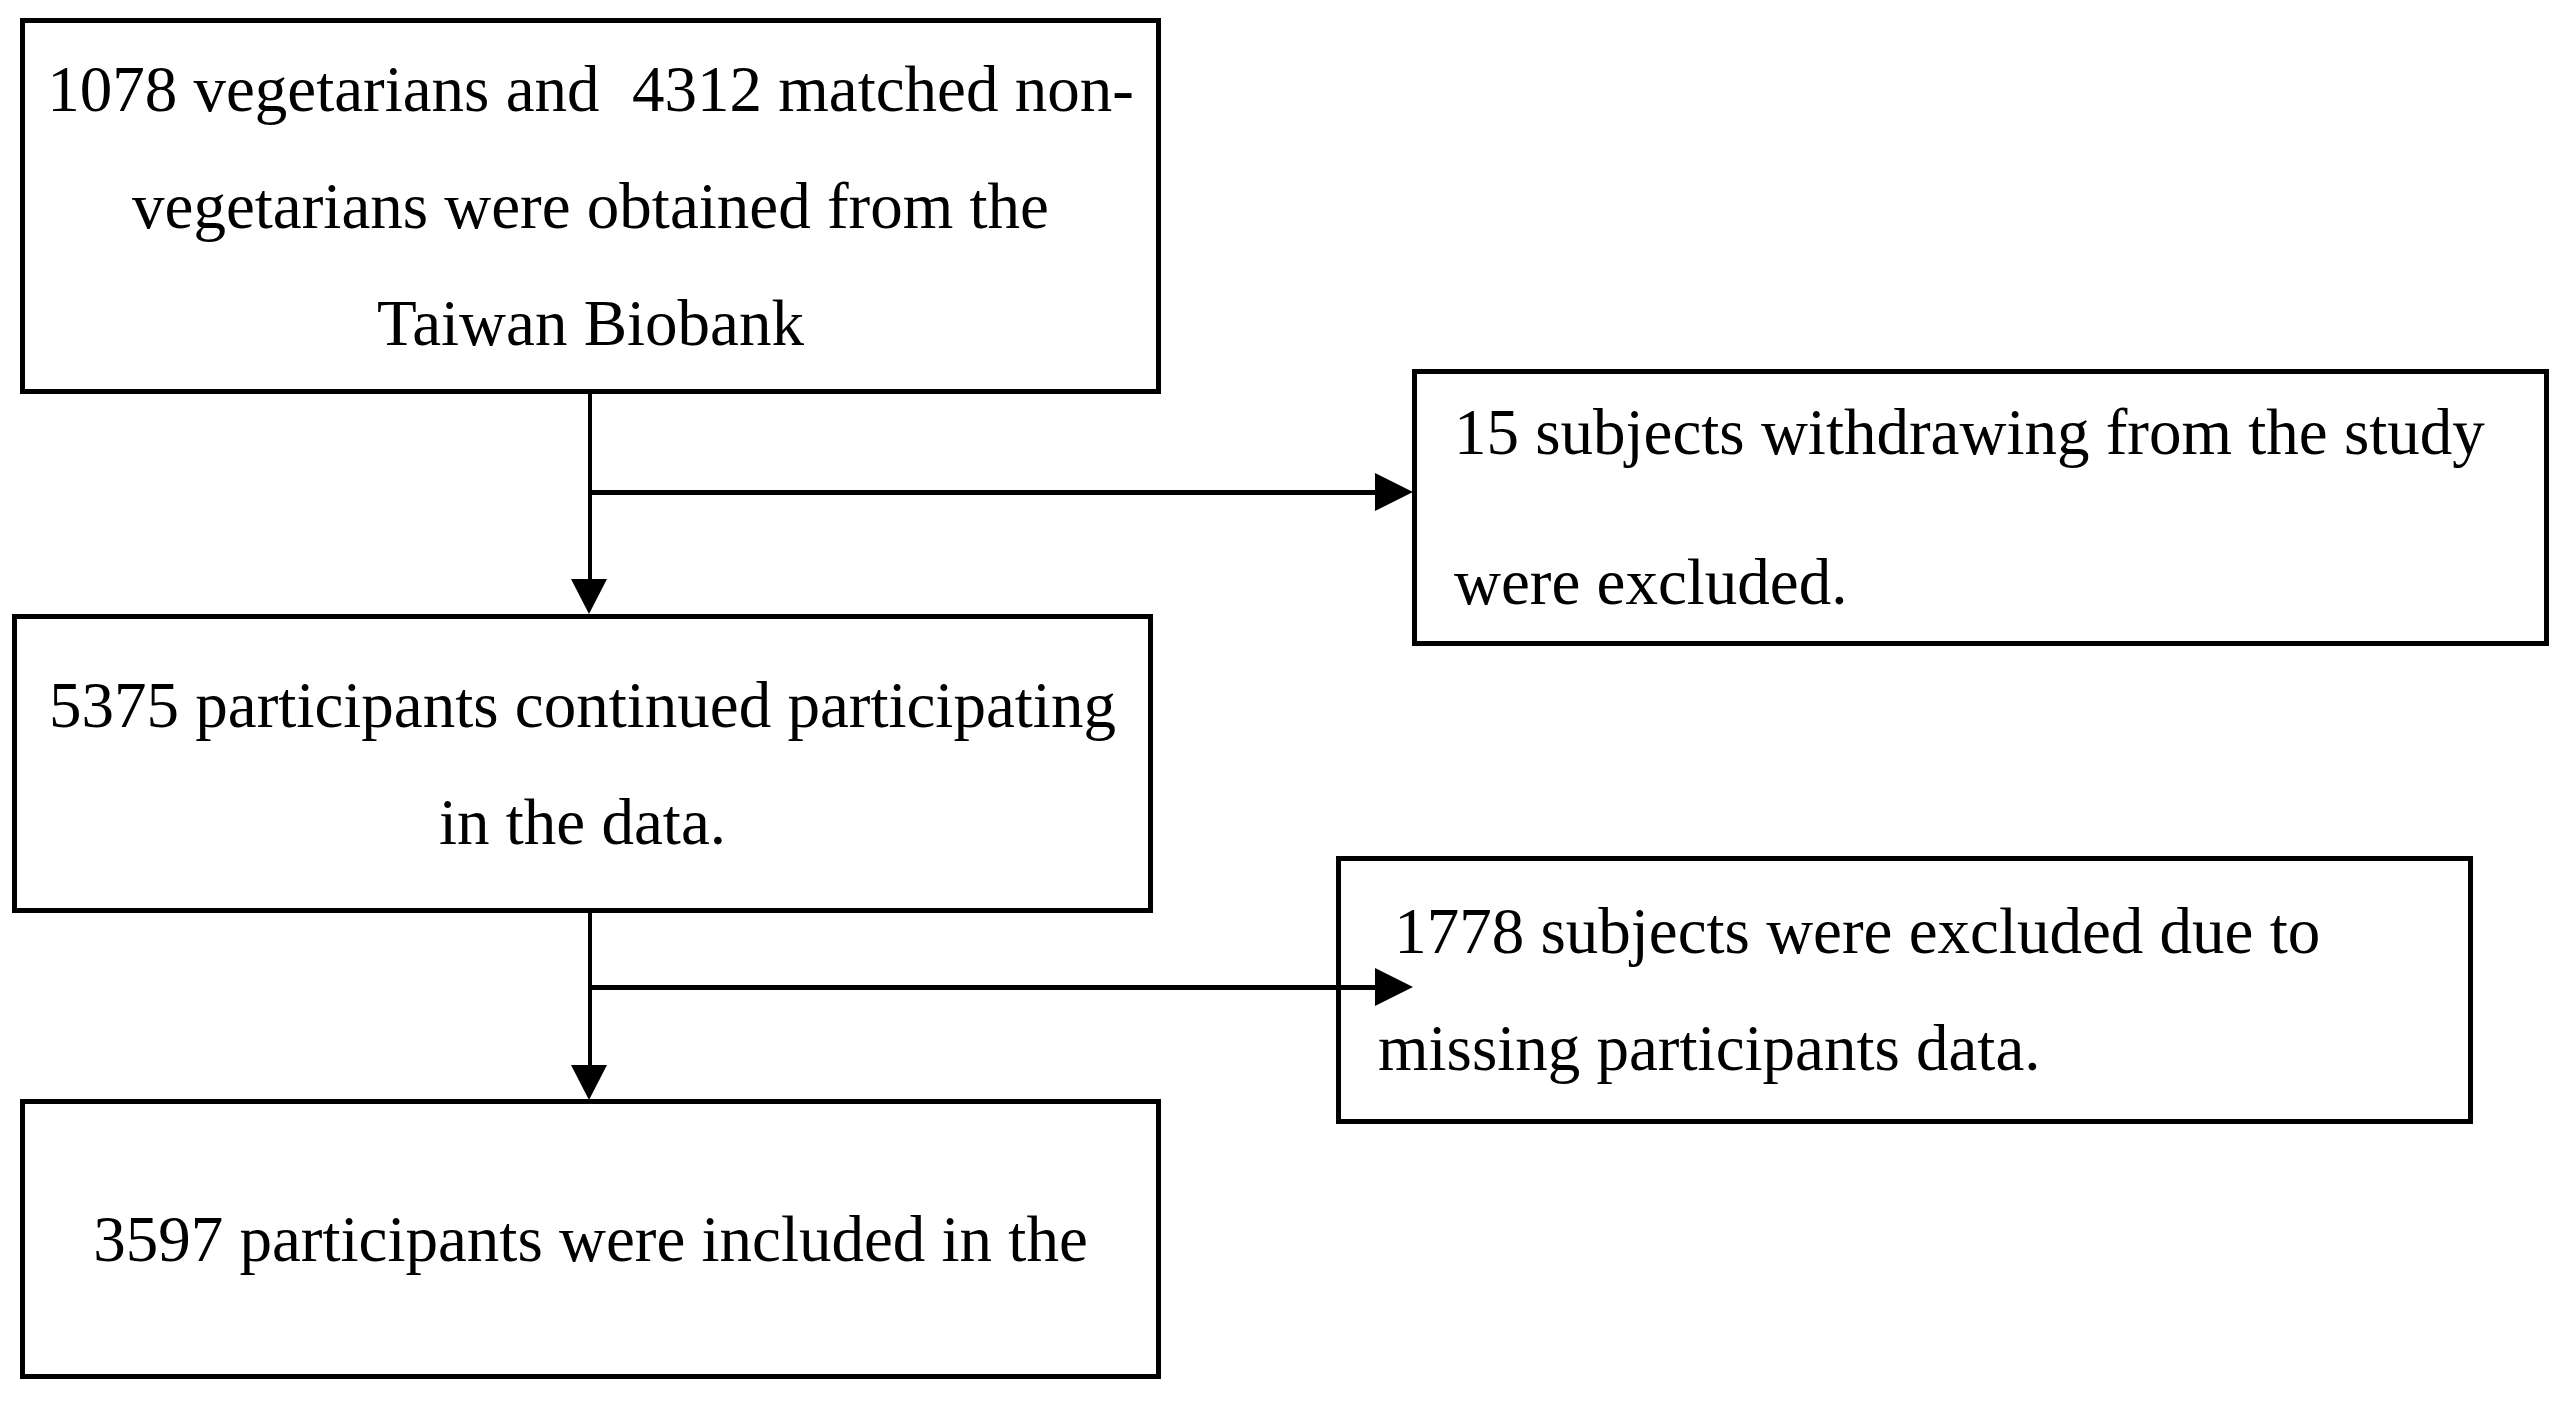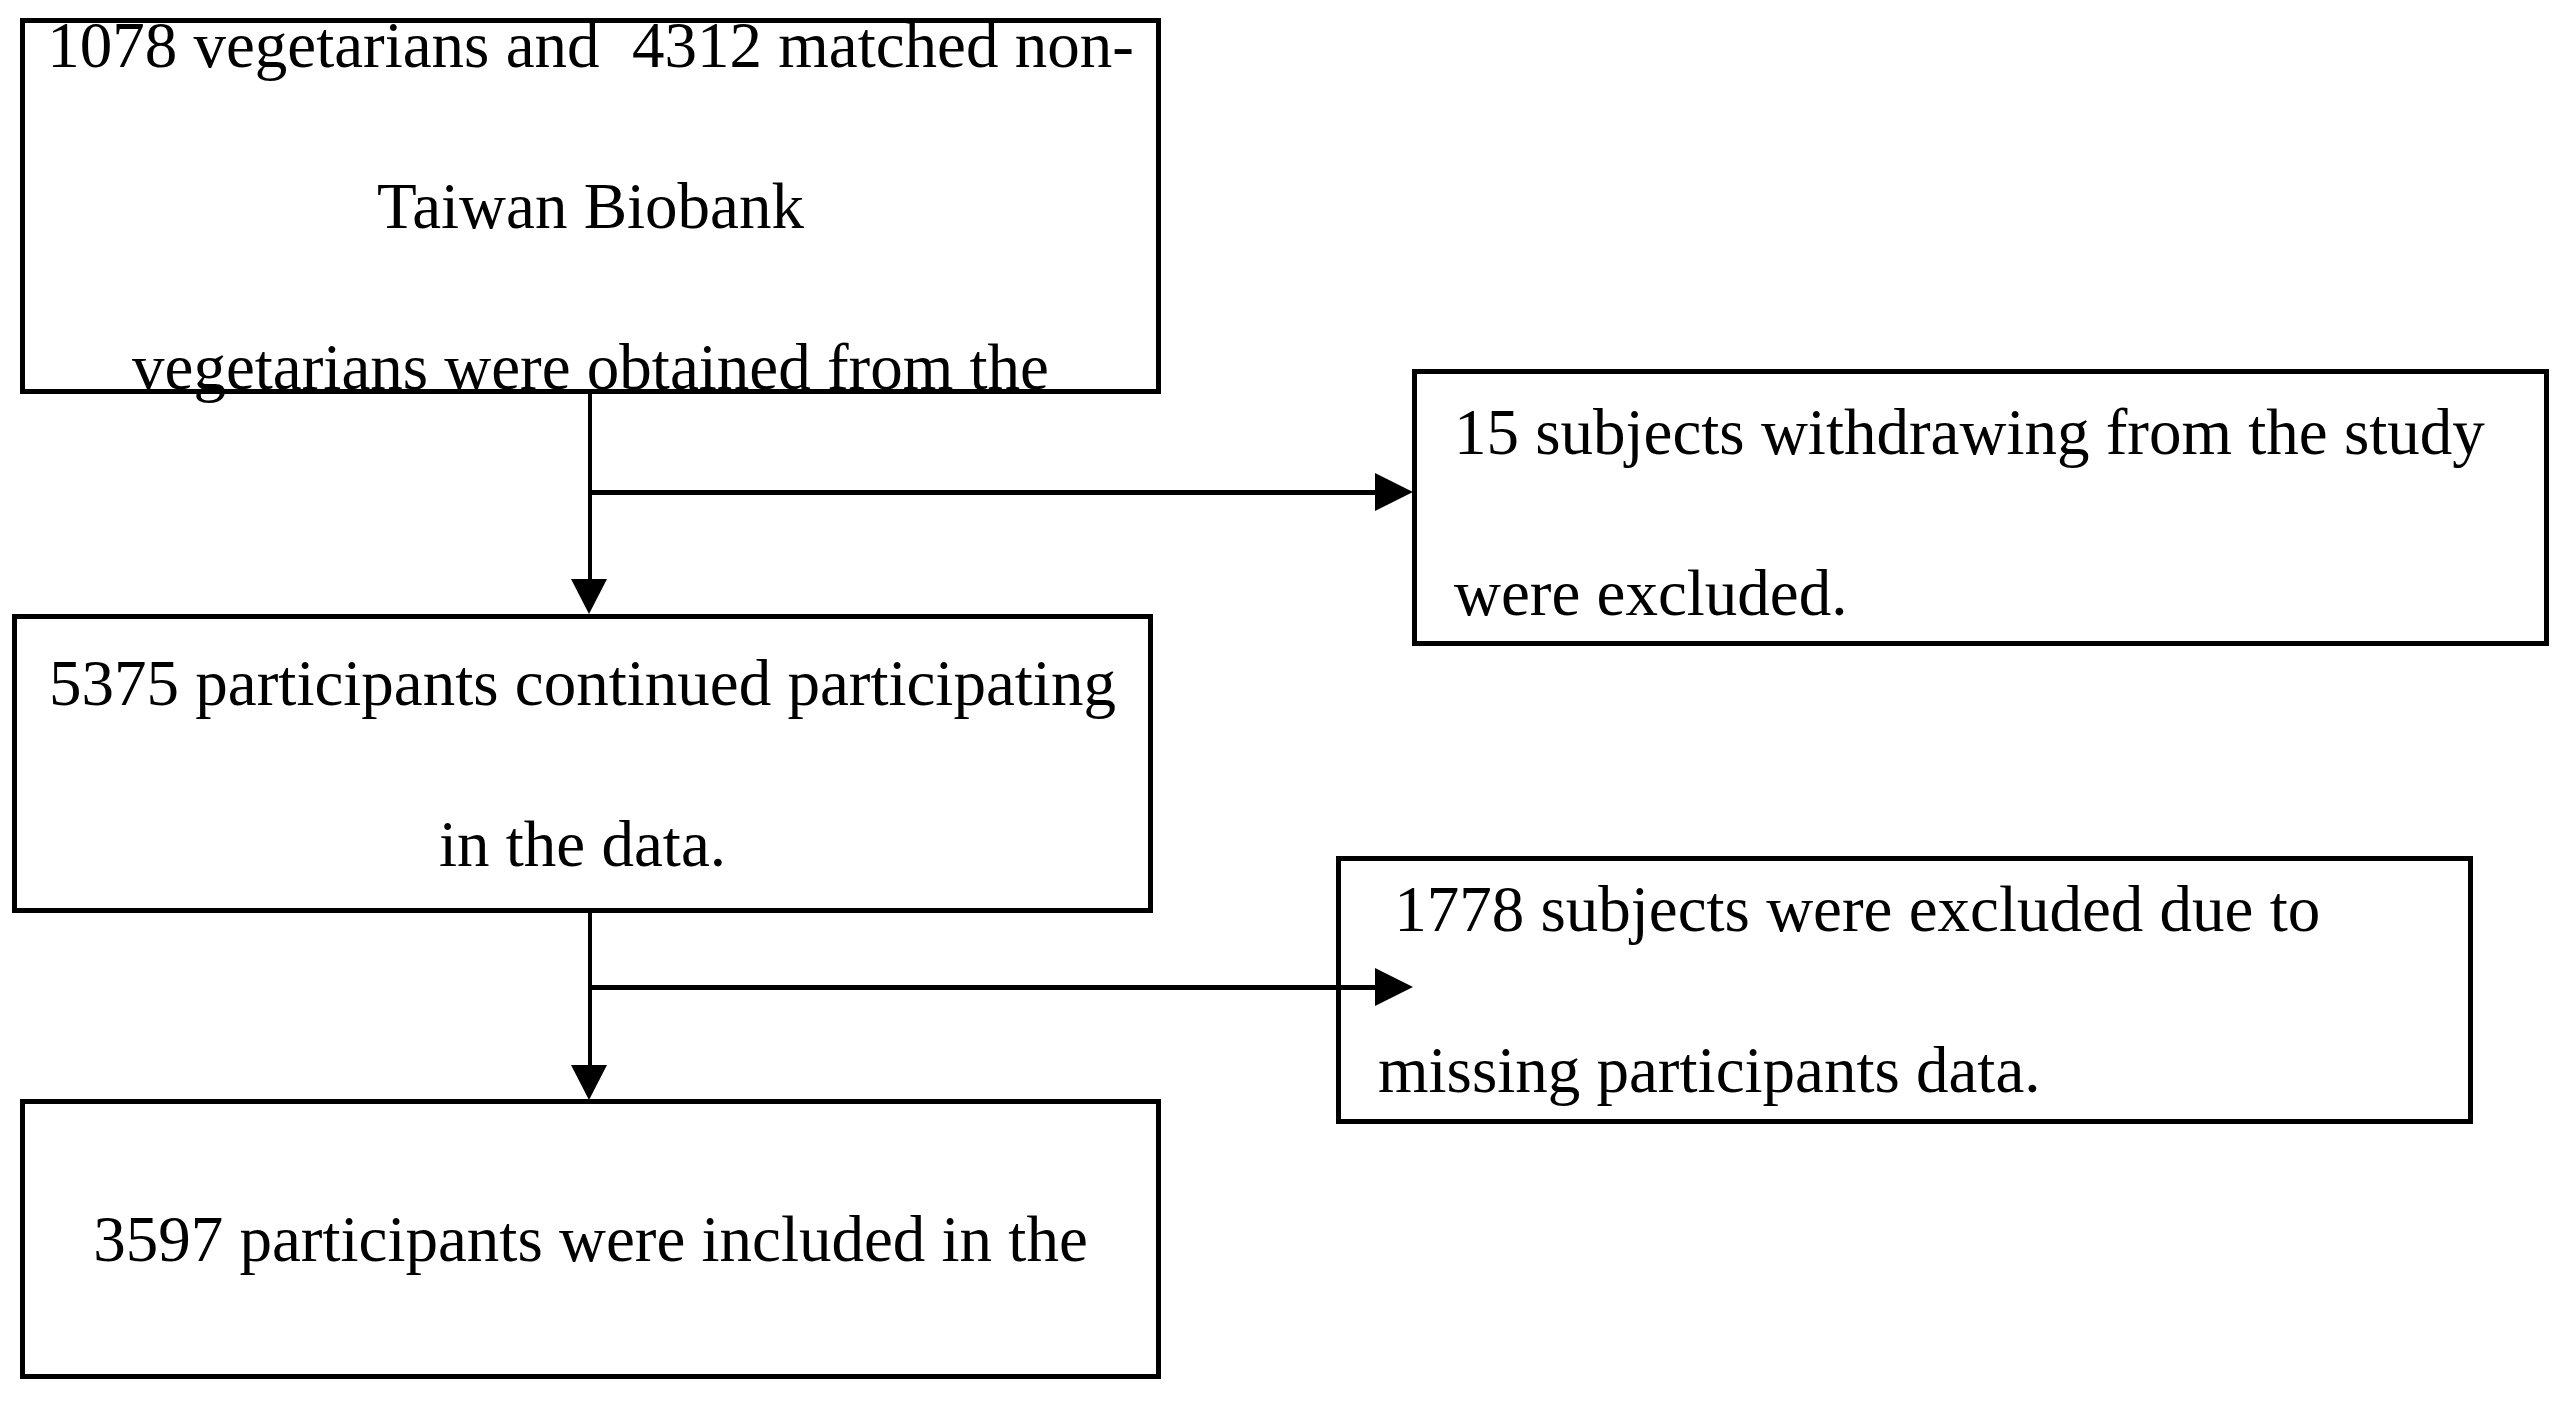--- a/index.html
+++ b/index.html
@@ -18,21 +18,20 @@
   .flow-box {
     position: absolute;
     border: 5.4px solid #000000;
     background: #ffffff;
     display: flex;
     flex-direction: column;
     justify-content: center;
     box-sizing: border-box;
     font-size: 65px;
     line-height: 117px;
-    gap: 44px;
   }
   .flow-box .line {
     white-space: pre-wrap;
   }
   .align-center { text-align: center; padding: 0 12px; }
   .align-left   { text-align: left;  padding: 0 24px 0 37px; }
 
   
   #box-source    { left: 20px;   top: 18px;   width: 1141px; height: 376px; }
   #box-excl1     { left: 1412px; top: 369px;  width: 1137px; height: 277px; justify-content: space-between; }
@@ -70,22 +69,22 @@
   #arrow-right-1 { left: 1375px; top: 473px;  }
   #arrow-right-2 { left: 1375px; top: 968px; }
 </style>
 </head>
 <body>
 
 <div id="canvas">
 
   <div class="flow-box align-center" id="box-source">
     <div class="line">1078 vegetarians and  4312 matched non-</div>
+    <div class="line">vegetarians were obtained from the</div>
     <div class="line">Taiwan Biobank</div>
-    <div class="line">vegetarians were obtained from the</div>
   </div>
 
   <div class="flow-box align-left" id="box-excl1">
     <div class="line">15 subjects withdrawing from the study</div>
     <div class="line">were excluded.</div>
   </div>
 
   <div class="flow-box align-center" id="box-continued">
     <div class="line">5375 participants continued participating</div>
     <div class="line">in the data.</div>

